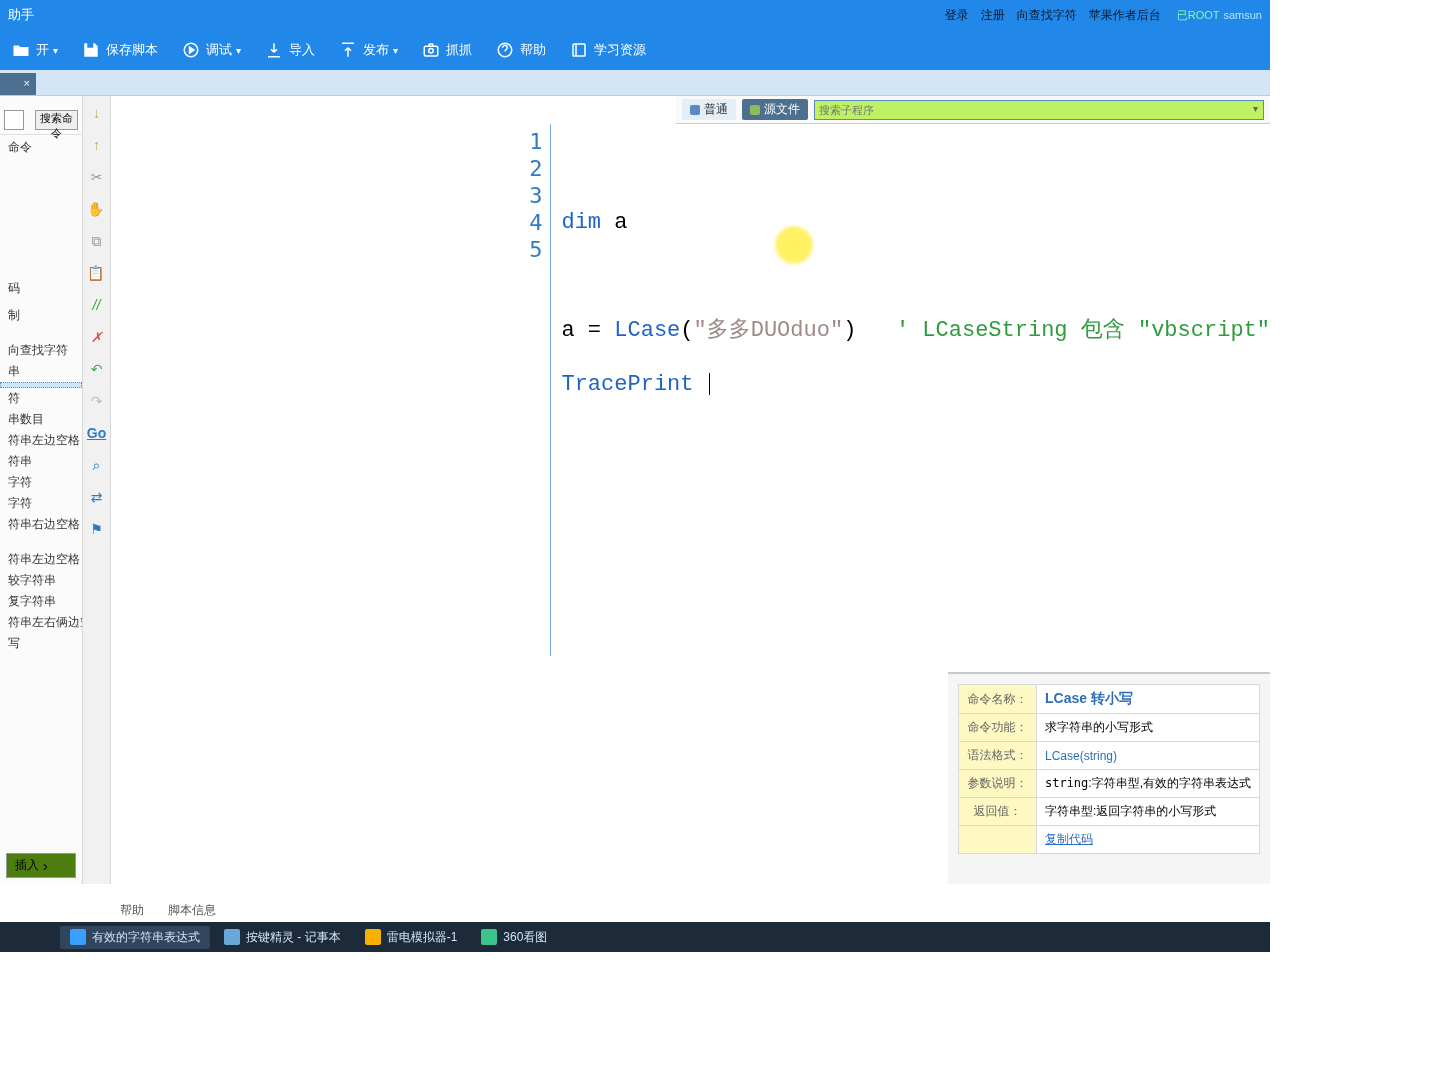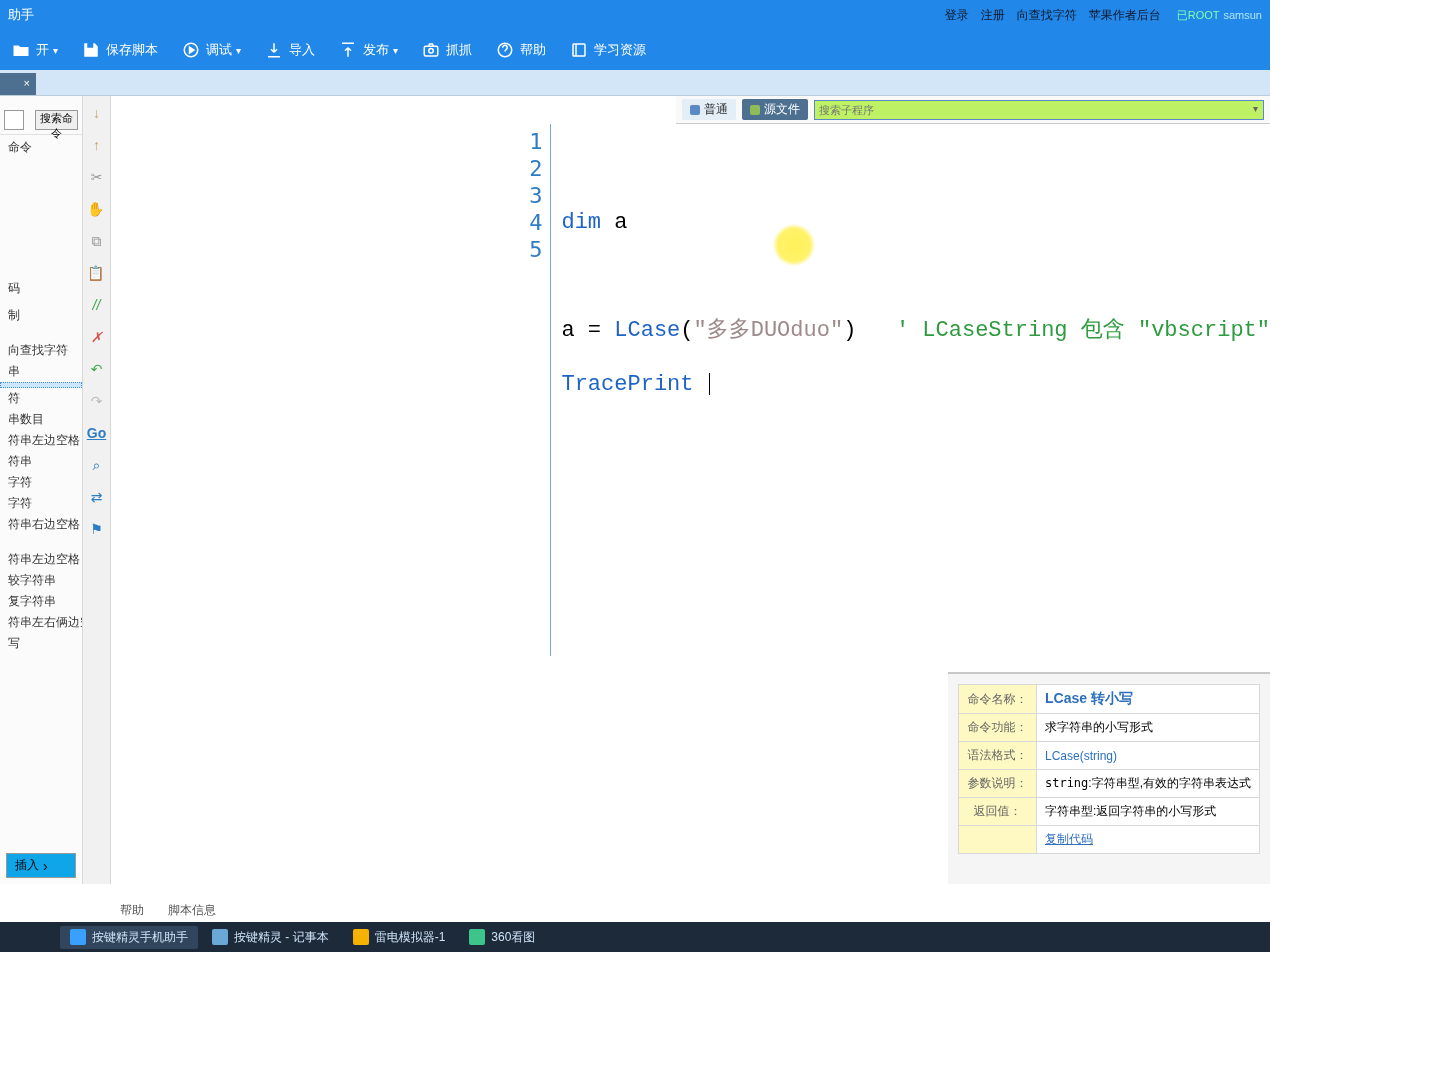--- a/index.html
+++ b/index.html
@@ -26,21 +26,21 @@
 .left-pane { width: 83px; background: #fbfbfb; border-right: 1px solid #d8d8d8; display: flex; flex-direction: column; }
 .search-row { padding: 4px; border-bottom: 1px solid #e0e0e0; display: flex; gap: 11px; }
 .search-in { flex: 1; width: 20px; border: 1px solid #999; height: 20px; padding: 0 2px; font-size: 11px; }
 .search-btn { border: 1px solid #999; background: #efefef; font-size: 11px; padding: 0 3px; height: 20px; cursor: pointer; }
 
 .cmd-list { flex: 1; overflow: hidden; font-size: 12px; color: #333; padding-top: 2px; }
 .cmd-item { padding: 2px 8px; white-space: nowrap; cursor: pointer; }
 .cmd-item.cat { font-weight: normal; }
 .cmd-item.sel { background: #cde6ff; border: 1px dotted #4a90d9; }
 
-.insert-btn { margin: 6px; border: 1px solid #999; background: #0ea5e9; padding: 3px 8px; font-size: 12px; cursor: pointer; display: inline-flex; align-items: center; }
+.insert-btn { margin: 6px; border: 1px solid #999; background: #4d7c0f; padding: 3px 8px; font-size: 12px; cursor: pointer; display: inline-flex; align-items: center; }
 .insert-btn::after { content: "›"; margin-left: 4px; font-size: 14px; }
 
 .icon-strip { width: 28px; background: #f1f1f1; border-right: 1px solid #d8d8d8; display: flex; flex-direction: column; align-items: center; padding-top: 8px; gap: 14px; }
 .side-ic { width: 18px; height: 18px; cursor: pointer; display: flex; align-items: center; justify-content: center; font-size: 14px; }
 
 .editor-area { flex: 1; display: flex; flex-direction: column; align-items: flex-end; }
 .editor-toolbar { height: 28px; border-bottom: 1px solid #ccc; display: flex; align-items: center; padding: 0 6px; gap: 6px; background: #f9f9f9; }
 .ebtn { display: inline-flex; align-items: center; padding: 2px 8px; border-radius: 2px; font-size: 12px; cursor: pointer; gap: 4px; }
 .ebtn.normal { background: #e3eef7; color: #333; }
 .ebtn.src { background: #4d7090; color: #fff; }
@@ -299,21 +299,21 @@
 </div>
 
 <div class="bottom-tabs">
   <span>帮助</span>
   <span>脚本信息</span>
 </div>
 
 <div class="taskbar">
   <div class="task active">
       <span class="tic" style="background:#3aa0ff;"></span>
-      <span>按键精灵手机助手</span>
+      <span>有效的字符串表达式</span>
     </div>
   <div class="task">
       <span class="tic" style="background:#6aa8d8;"></span>
       <span>按键精灵 - 记事本</span>
     </div>
   <div class="task">
       <span class="tic" style="background:#f5b200;"></span>
       <span>雷电模拟器-1</span>
     </div>
   <div class="task">

